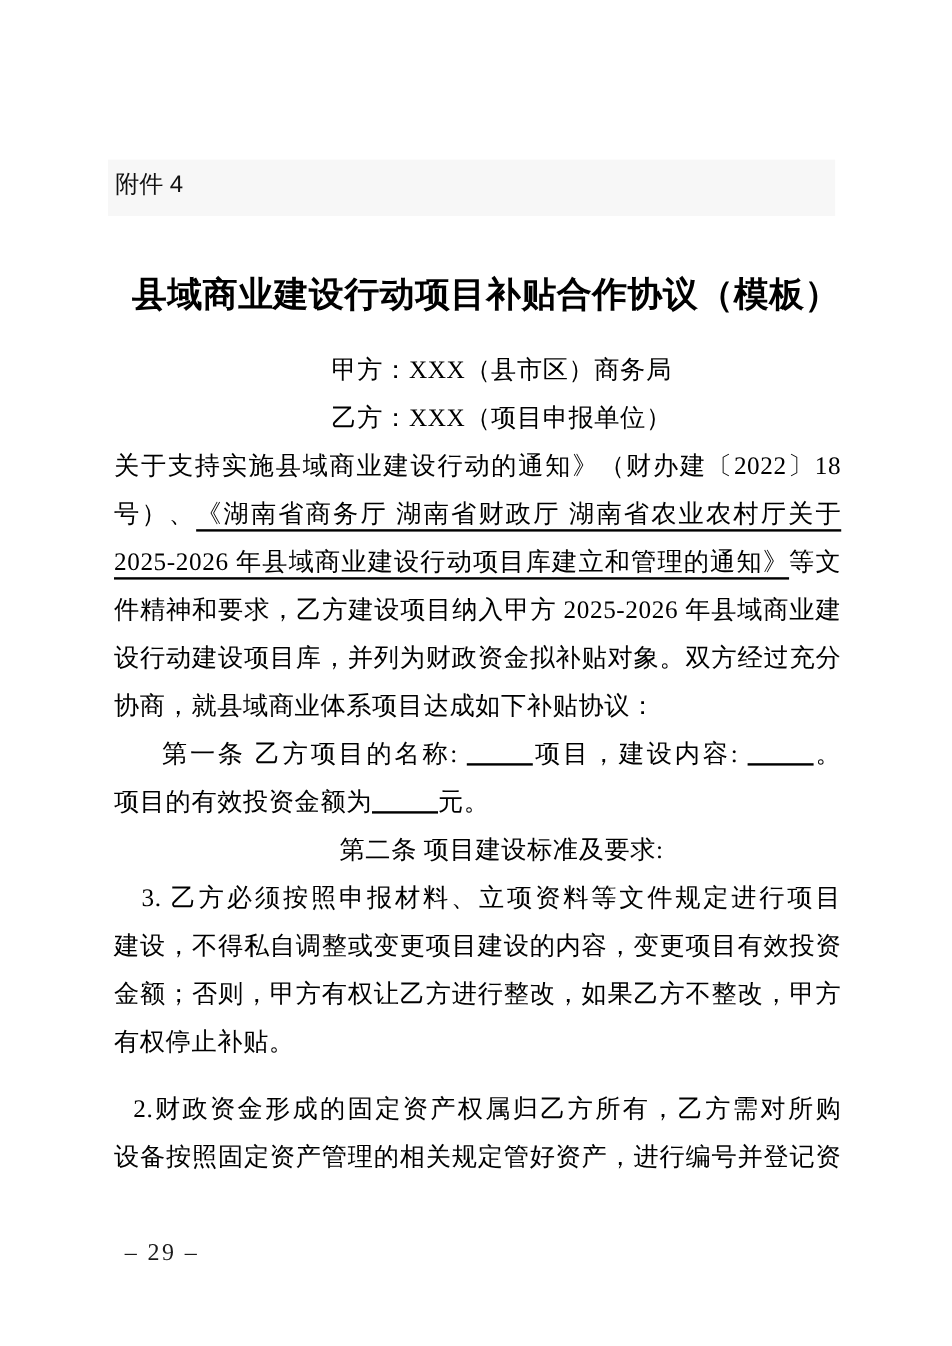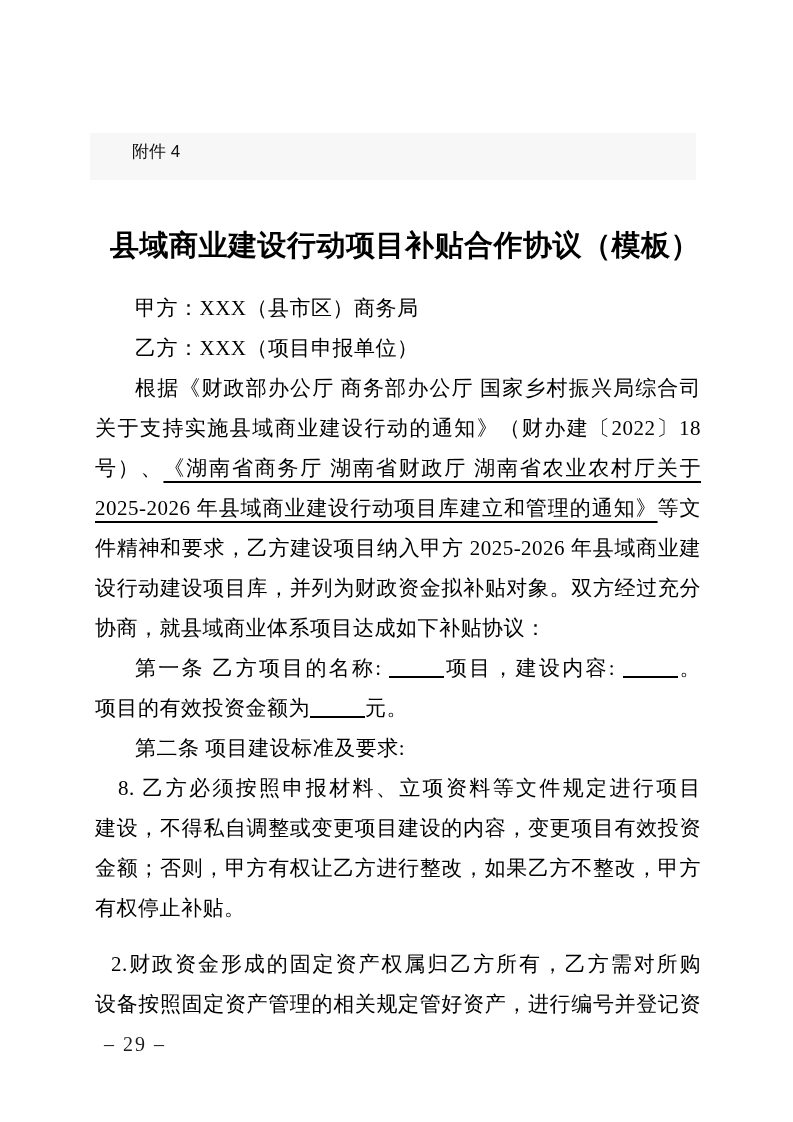--- a/index.html
+++ b/index.html
@@ -15,23 +15,22 @@
   .shade-band {
     position: absolute;
     left: 90px; top: 133px;
     width: 606px; height: 47px;
     background: #f7f7f7;
   }
   .attachment {
     position: absolute;
     left: 96px; top: 140px;
     font-family: "Liberation Sans", "DejaVu Sans", sans-serif;
-    font-size: 17px;
+    font-size: 20px;
     color: #111111;
-    margin-left: 36px;
   }
   .doc-title {
     position: absolute;
     left: 94px; top: 207px;
     width: 606px;
     text-align: right;
     font-size: 29px;
     font-weight: bold;
     letter-spacing: 0.5px;
     white-space: nowrap;
@@ -45,21 +44,21 @@
   }
   .ln {
     height: 40px;
     line-height: 40px;
     text-align: left;
   }
   .just {
     text-align: justify;
     text-align-last: justify;
   }
-  .ind   { text-indent: 40px; }  
+  .ind   { text-indent: 40px; text-align: center; }  
   .ind-sm{ text-indent: 23px; }  
   .ind-xs{ text-indent: 16px; margin-top: 16px; }  
   .u {
     text-decoration: underline;
     text-underline-offset: 6px;
     text-decoration-thickness: 1.5px;
   }
   .blank {
     display: inline-block;
     width: 55px;
@@ -89,23 +88,20 @@
 
   <div class="content">
 
     <div class="ln ind">
       <span>甲方：XXX（县市区）商务局</span>
     </div>
     <div class="ln ind">
       <span>乙方：XXX（项目申报单位）</span>
     </div>
 
-    <div class="ln ind just">
-      <span>根据《财政部办公厅 商务部办公厅 国家乡村振兴局综合司</span>
-    </div>
     <div class="ln just">
       <span>关于支持实施县域商业建设行动的通知》（财办建〔2022〕18</span>
     </div>
     <div class="ln just">
       <span>号）、</span><span class="u">《湖南省商务厅 湖南省财政厅 湖南省农业农村厅关于</span>
     </div>
     <div class="ln just">
       <span class="u">2025-2026 年县域商业建设行动项目库建立和管理的通知》</span><span>等文</span>
     </div>
     <div class="ln just">
@@ -123,21 +119,21 @@
     </div>
     <div class="ln">
       <span>项目的有效投资金额为</span><span class="blank"></span><span>元。</span>
     </div>
 
     <div class="ln ind">
       <span>第二条 项目建设标准及要求:</span>
     </div>
 
     <div class="ln ind-sm just">
-      <span>8. 乙方必须按照申报材料、立项资料等文件规定进行项目</span>
+      <span>3. 乙方必须按照申报材料、立项资料等文件规定进行项目</span>
     </div>
     <div class="ln just">
       <span>建设，不得私自调整或变更项目建设的内容，变更项目有效投资</span>
     </div>
     <div class="ln just">
       <span>金额；否则，甲方有权让乙方进行整改，如果乙方不整改，甲方</span>
     </div>
     <div class="ln">
       <span>有权停止补贴。</span>
     </div>

